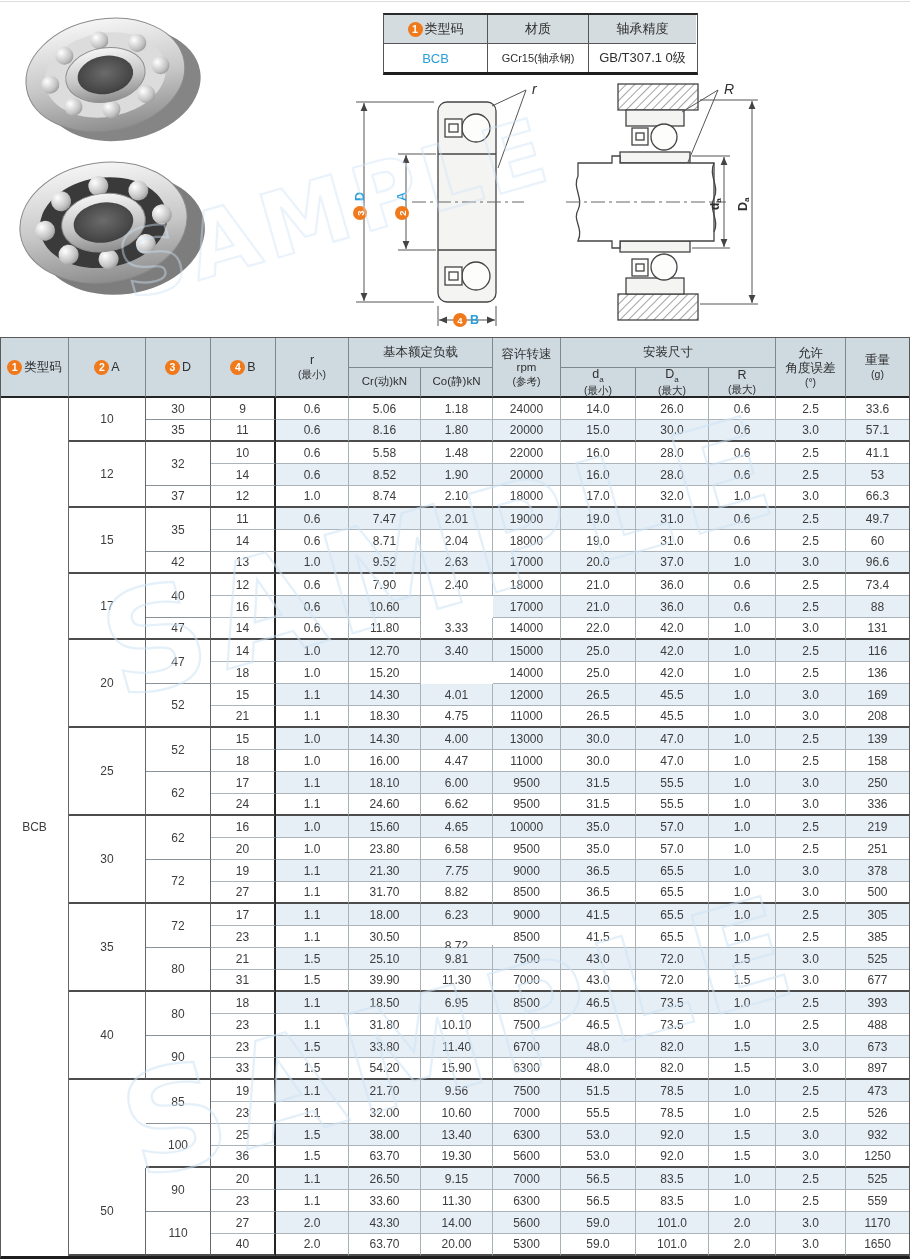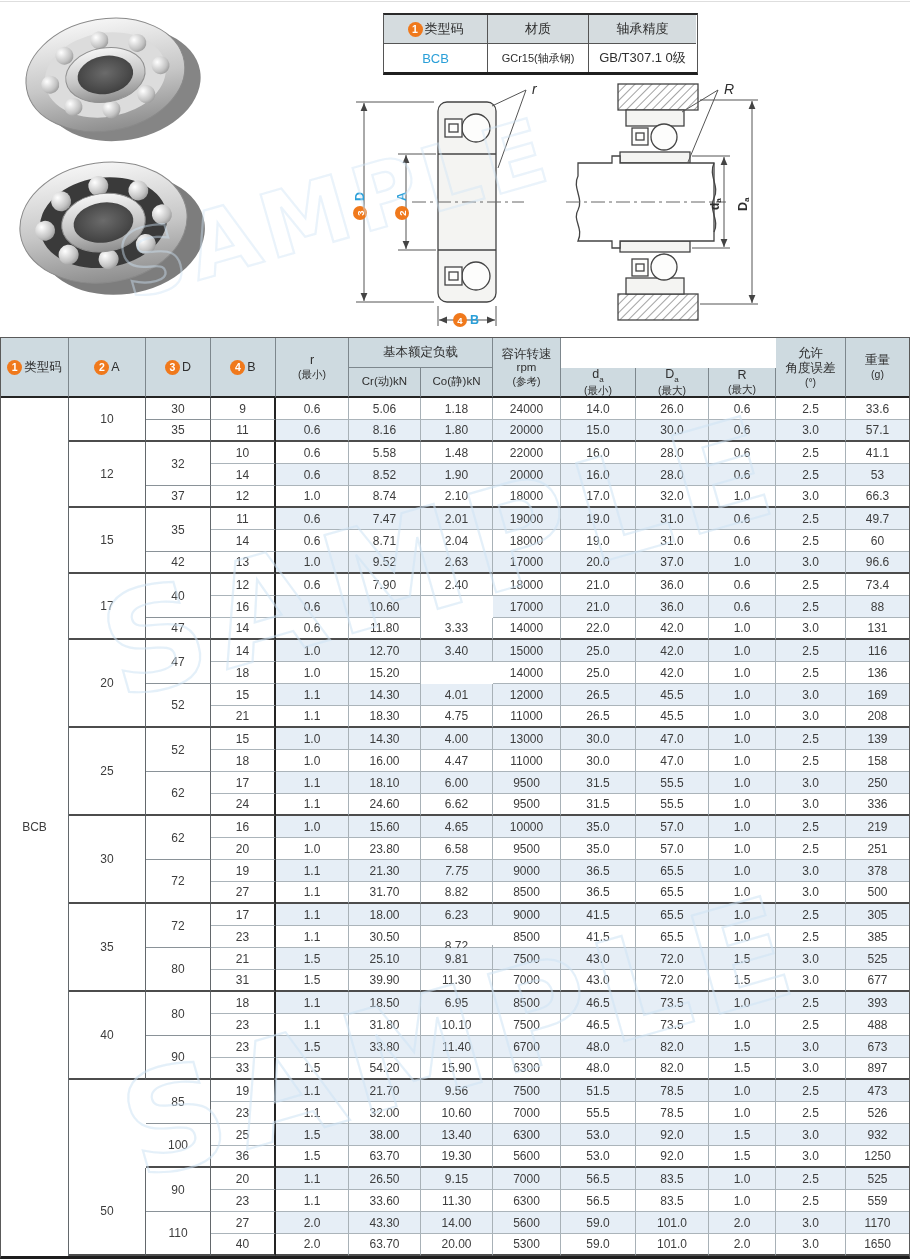--- a/index.html
+++ b/index.html
@@ -289,20 +289,23 @@
     <div class="h bot hcr">
       <span style="font-size:11.5px">Cr(动)kN</span>
     </div>
     <div class="h bot hco">
       <span style="font-size:11.5px">Co(静)kN</span>
     </div>
     <div class="h bot hc8">
       <div>容许转速</div>
       <div style="font-size:11.5px">rpm</div>
       <div class="small">(参考)</div>
+    </div>
+    <div class="h hmount">
+      <span>安装尺寸</span>
     </div>
     <div class="h bot hda">
       <div><span>d</span><sub>a</sub></div>
       <div class="small">(最小)</div>
     </div>
     <div class="h bot hDa">
       <div><span>D</span><sub>a</sub></div>
       <div class="small">(最大)</div>
     </div>
     <div class="h bot hR">

